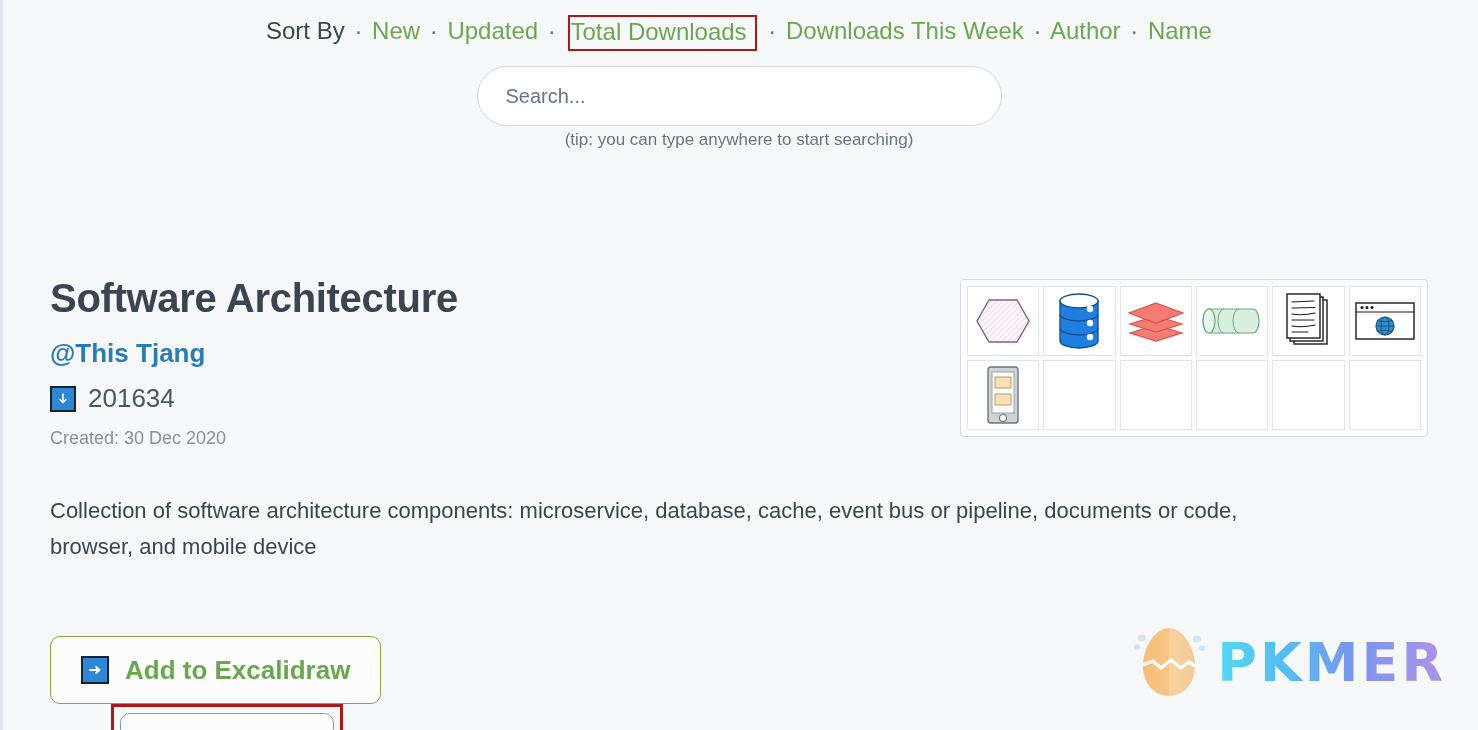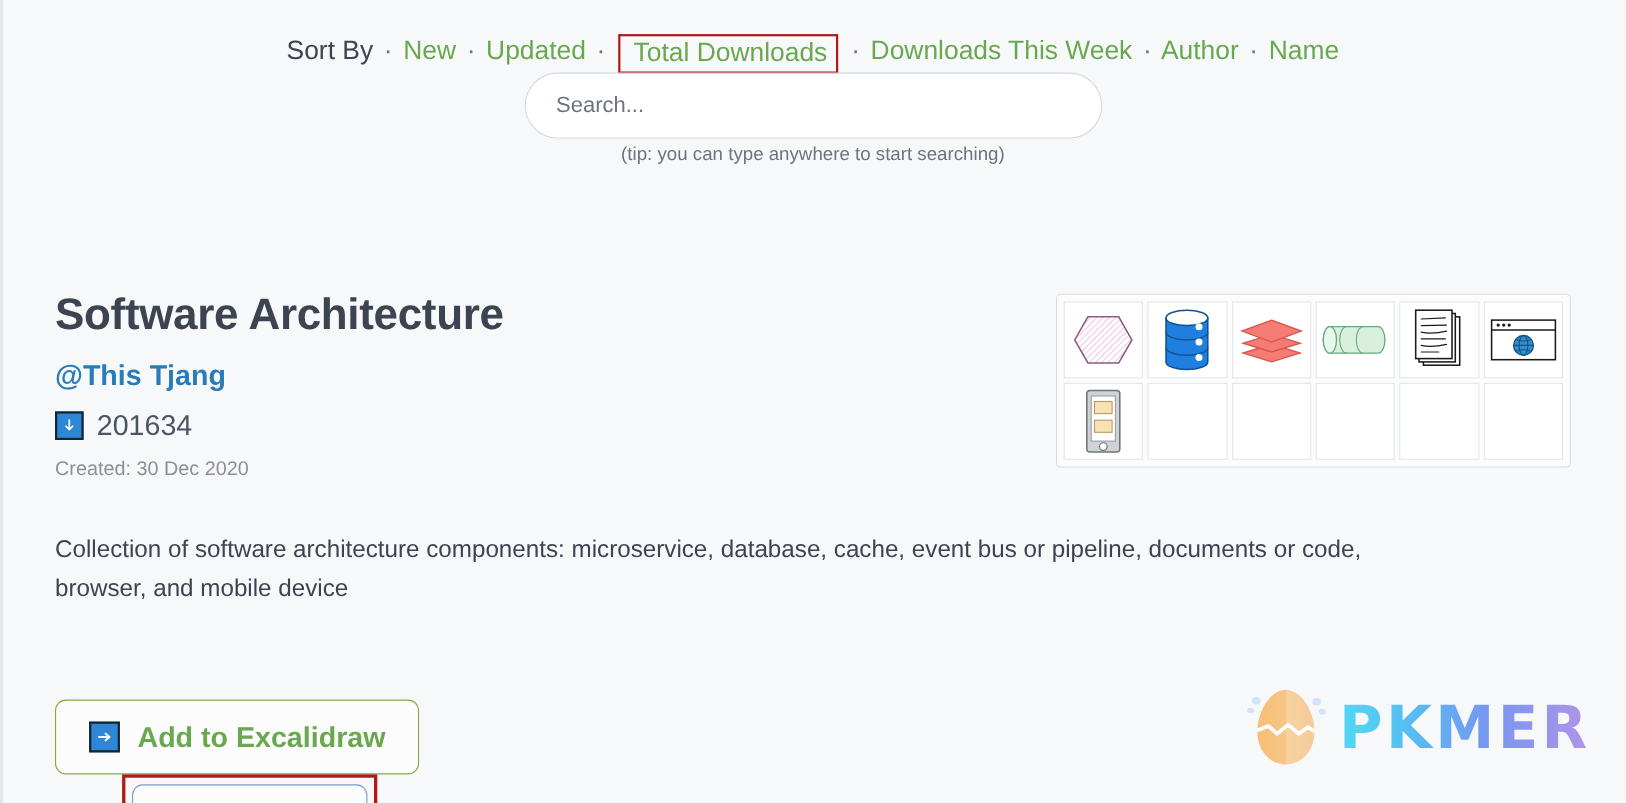--- a/index.html
+++ b/index.html
@@ -33,22 +33,22 @@
   }
   .sort-label { color: #3d4451; }
   .sort-sep { color: #6b7280; padding: 0 3px; }
   .sort-link {
     color: #6aa84f;
     cursor: pointer;
     text-decoration: none;
   }
   .sort-link.active-box {
     border: 2px solid #b01818;
-    padding: 2px 8px 4px 12px;
-    margin: 16px 2px;
+    padding: 2px 8px 4px 1px;
+    margin: 0 2px;
     display: inline-block;
     line-height: 26px;
     position: relative;
     top: 1px;
   }
 
   
   .search-wrap {
     position: absolute;
     top: 66px;
@@ -73,21 +73,21 @@
   .search-input::placeholder { color: #6b7280; }
   .search-tip {
     margin-top: 4px;
     font-size: 17px;
     color: #6b7280;
   }
 
   
   .item {
     position: absolute;
-    top: 262px;
+    top: 274px;
     left: 0;
     width: 1478px;
     padding: 0 50px;
   }
   .item-head {
     display: flex;
     justify-content: space-between;
     align-items: flex-start;
   }
   .item-title {

